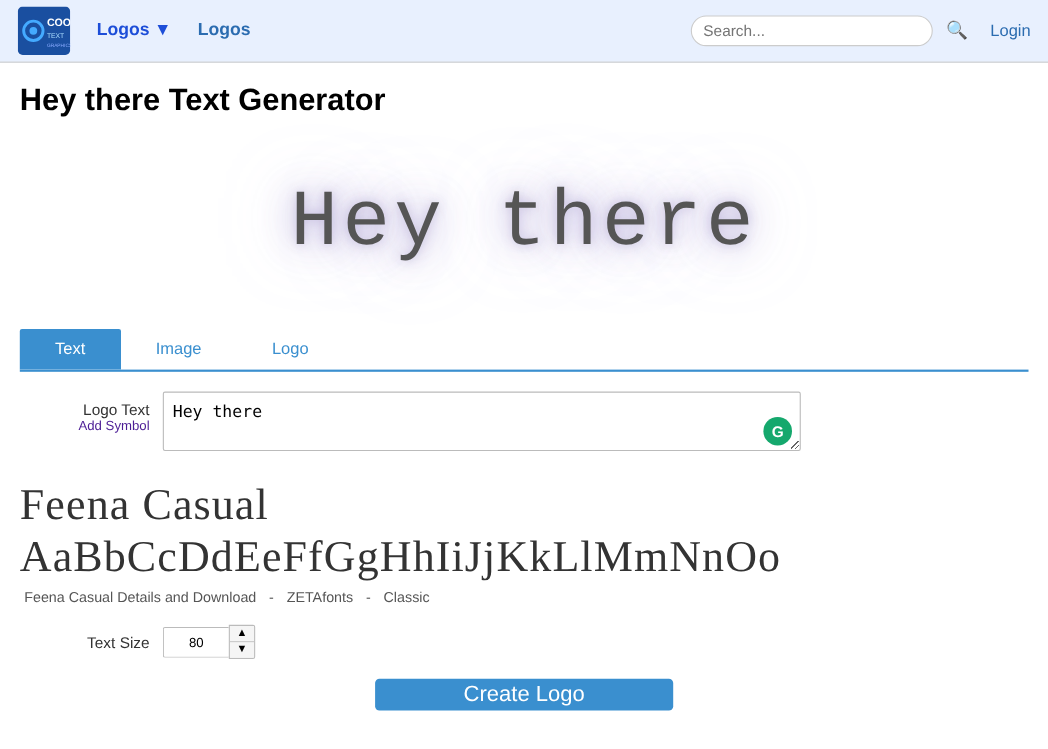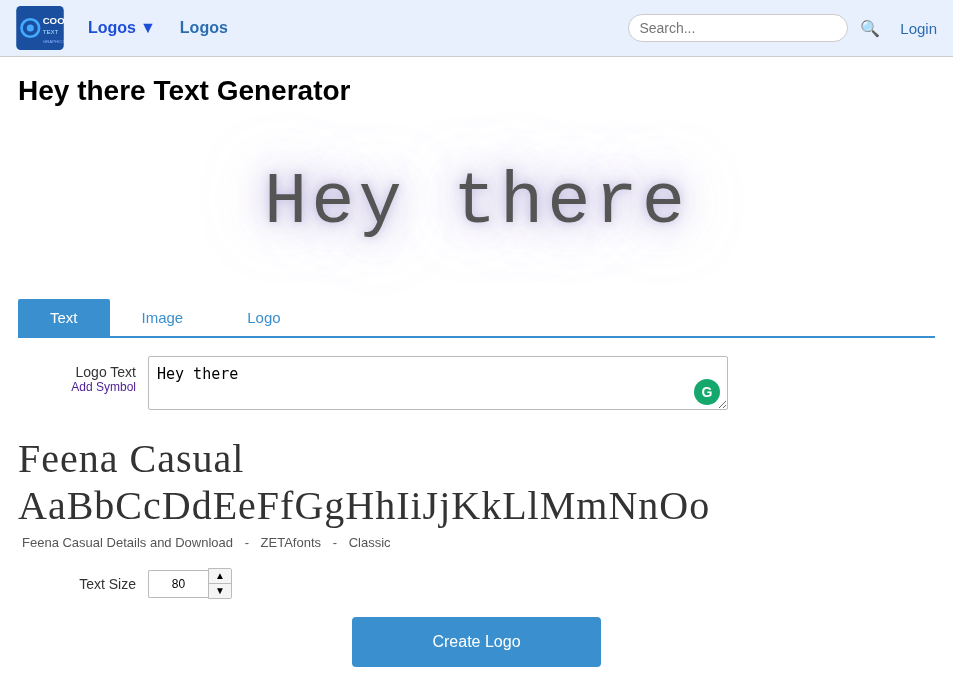--- a/index.html
+++ b/index.html
@@ -238,22 +238,22 @@
       display: flex;
       justify-content: center;
       margin-top: 10px;
       padding-bottom: 20px;
     }
     #create-logo-btn {
       background: #3a8fcf;
       color: #fff;
       border: none;
       border-radius: 4px;
-      padding: 16px 80px;
-      font-size: 16px;
+      padding: 3px 80px;
+      font-size: 20px;
       cursor: pointer;
       font-weight: 400;
     }
   </style>
 </head>
 <body>
 
 <div id="header">
 
   <div id="logo-area">

